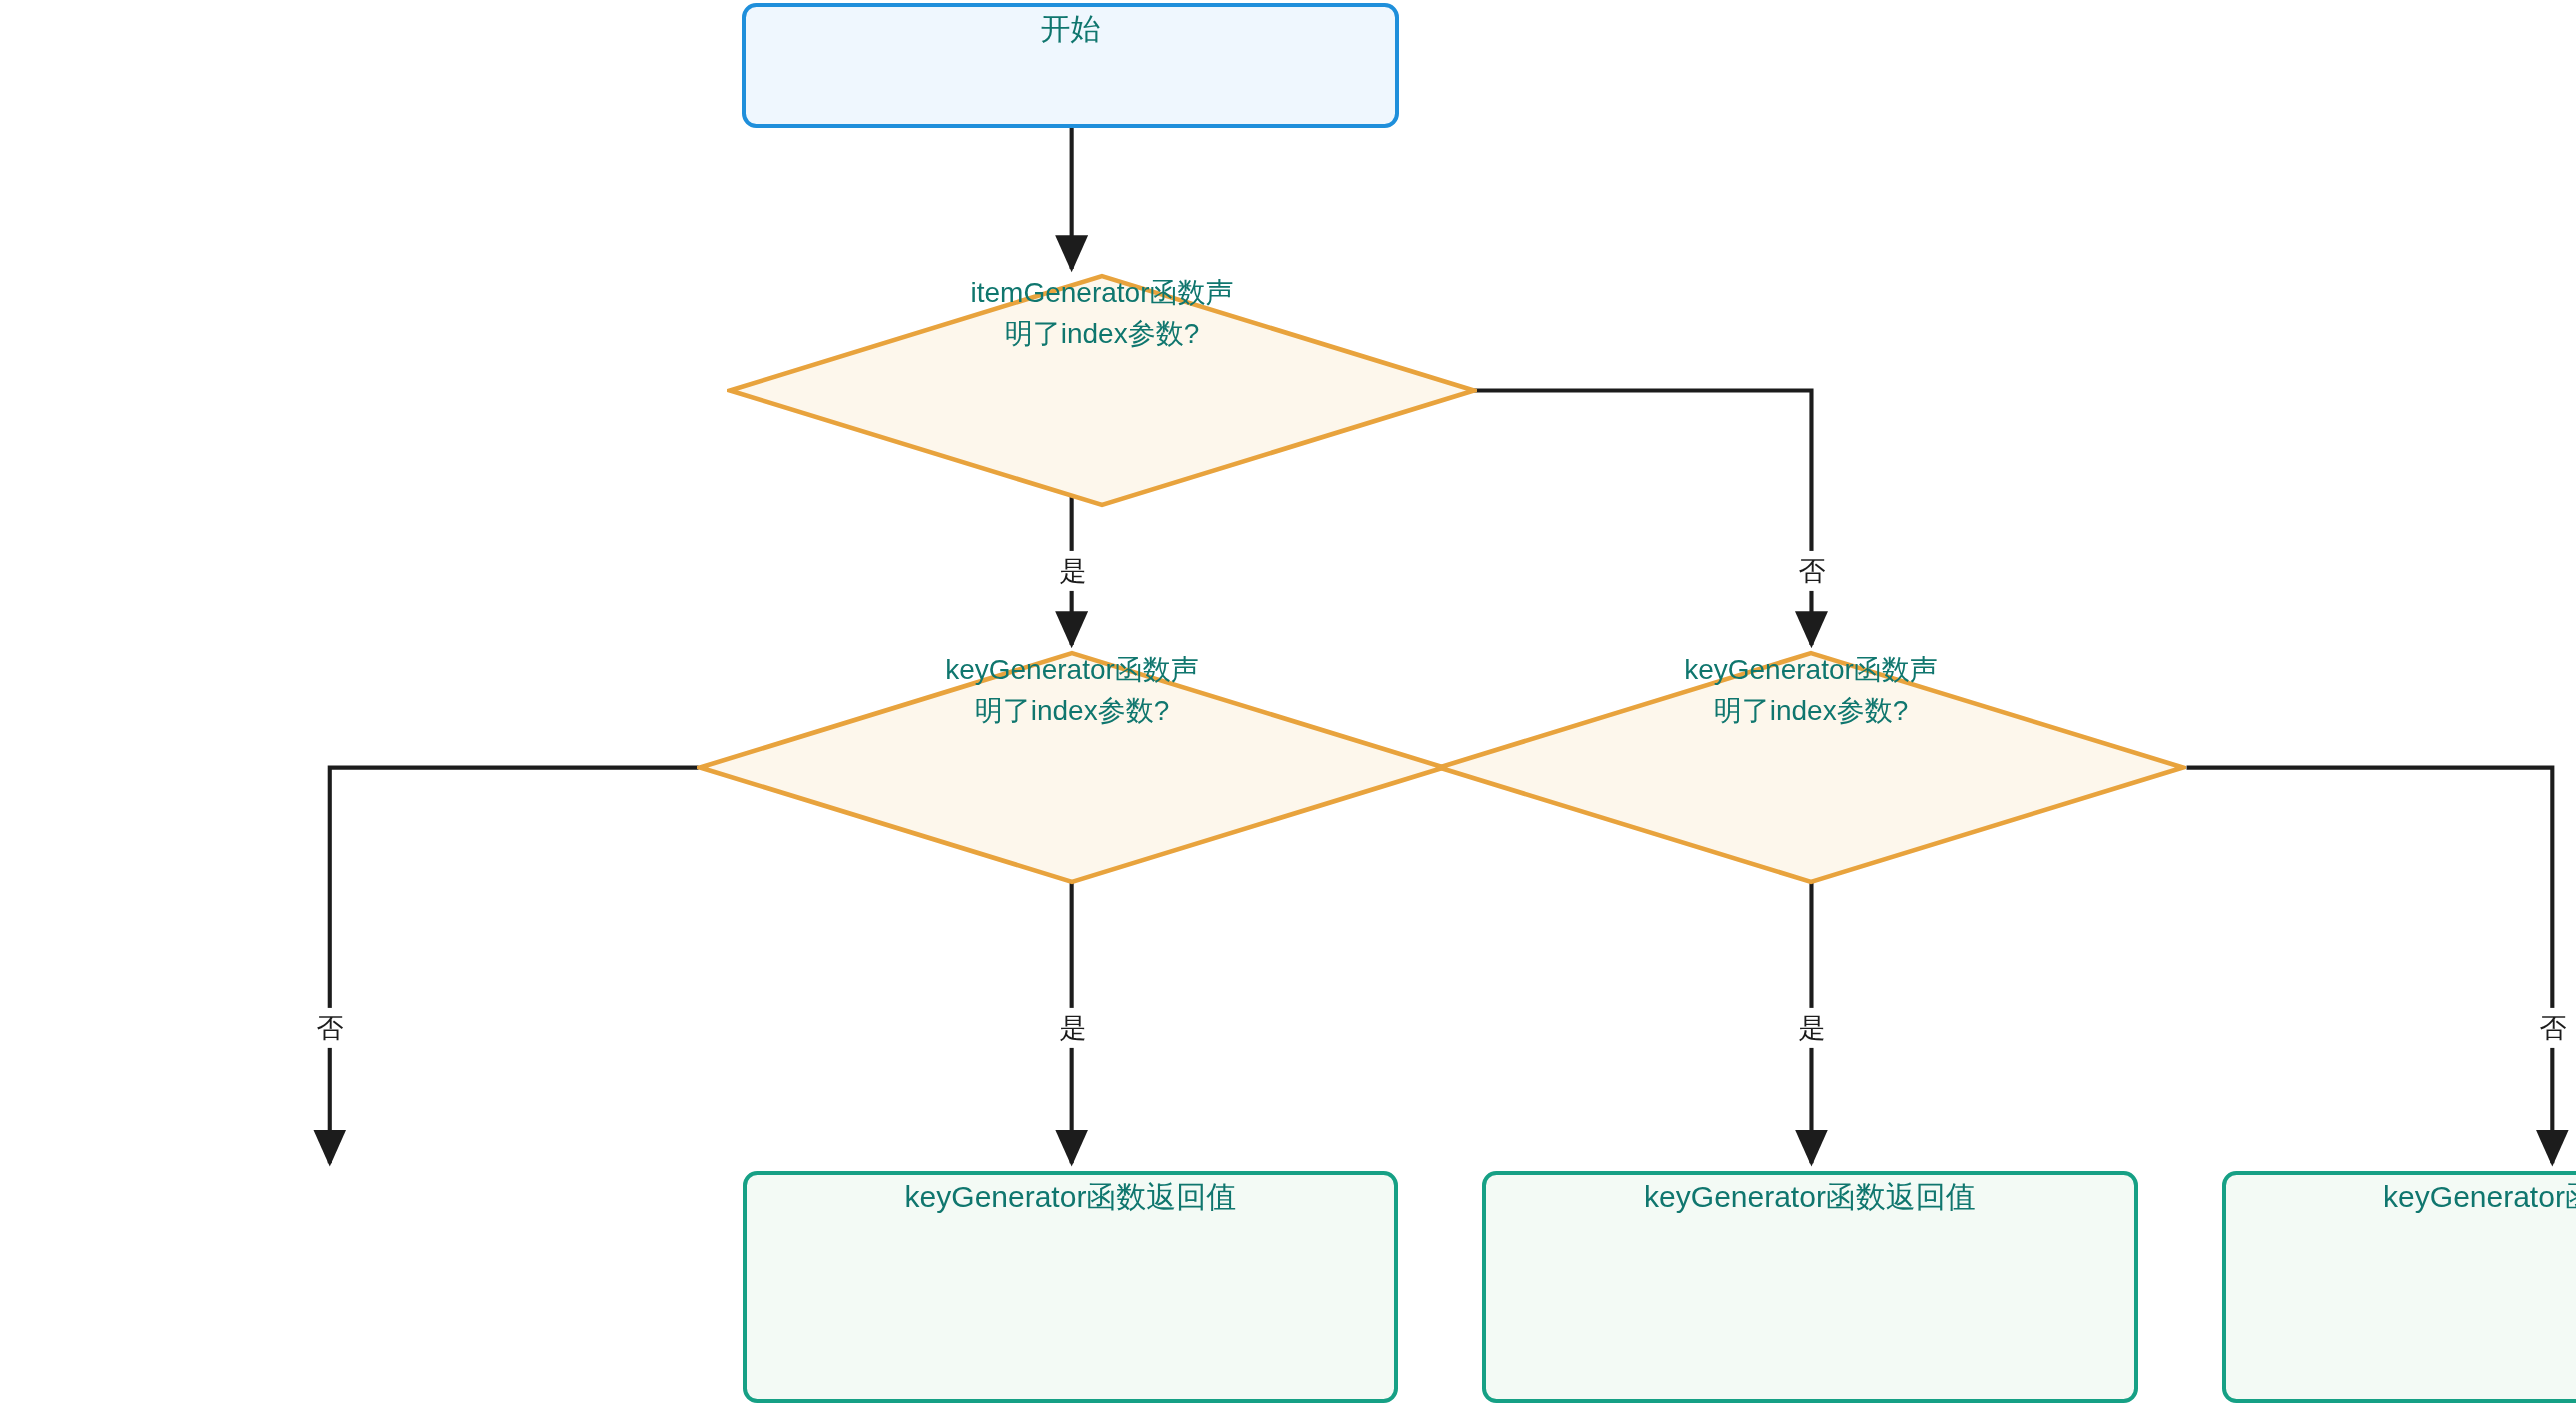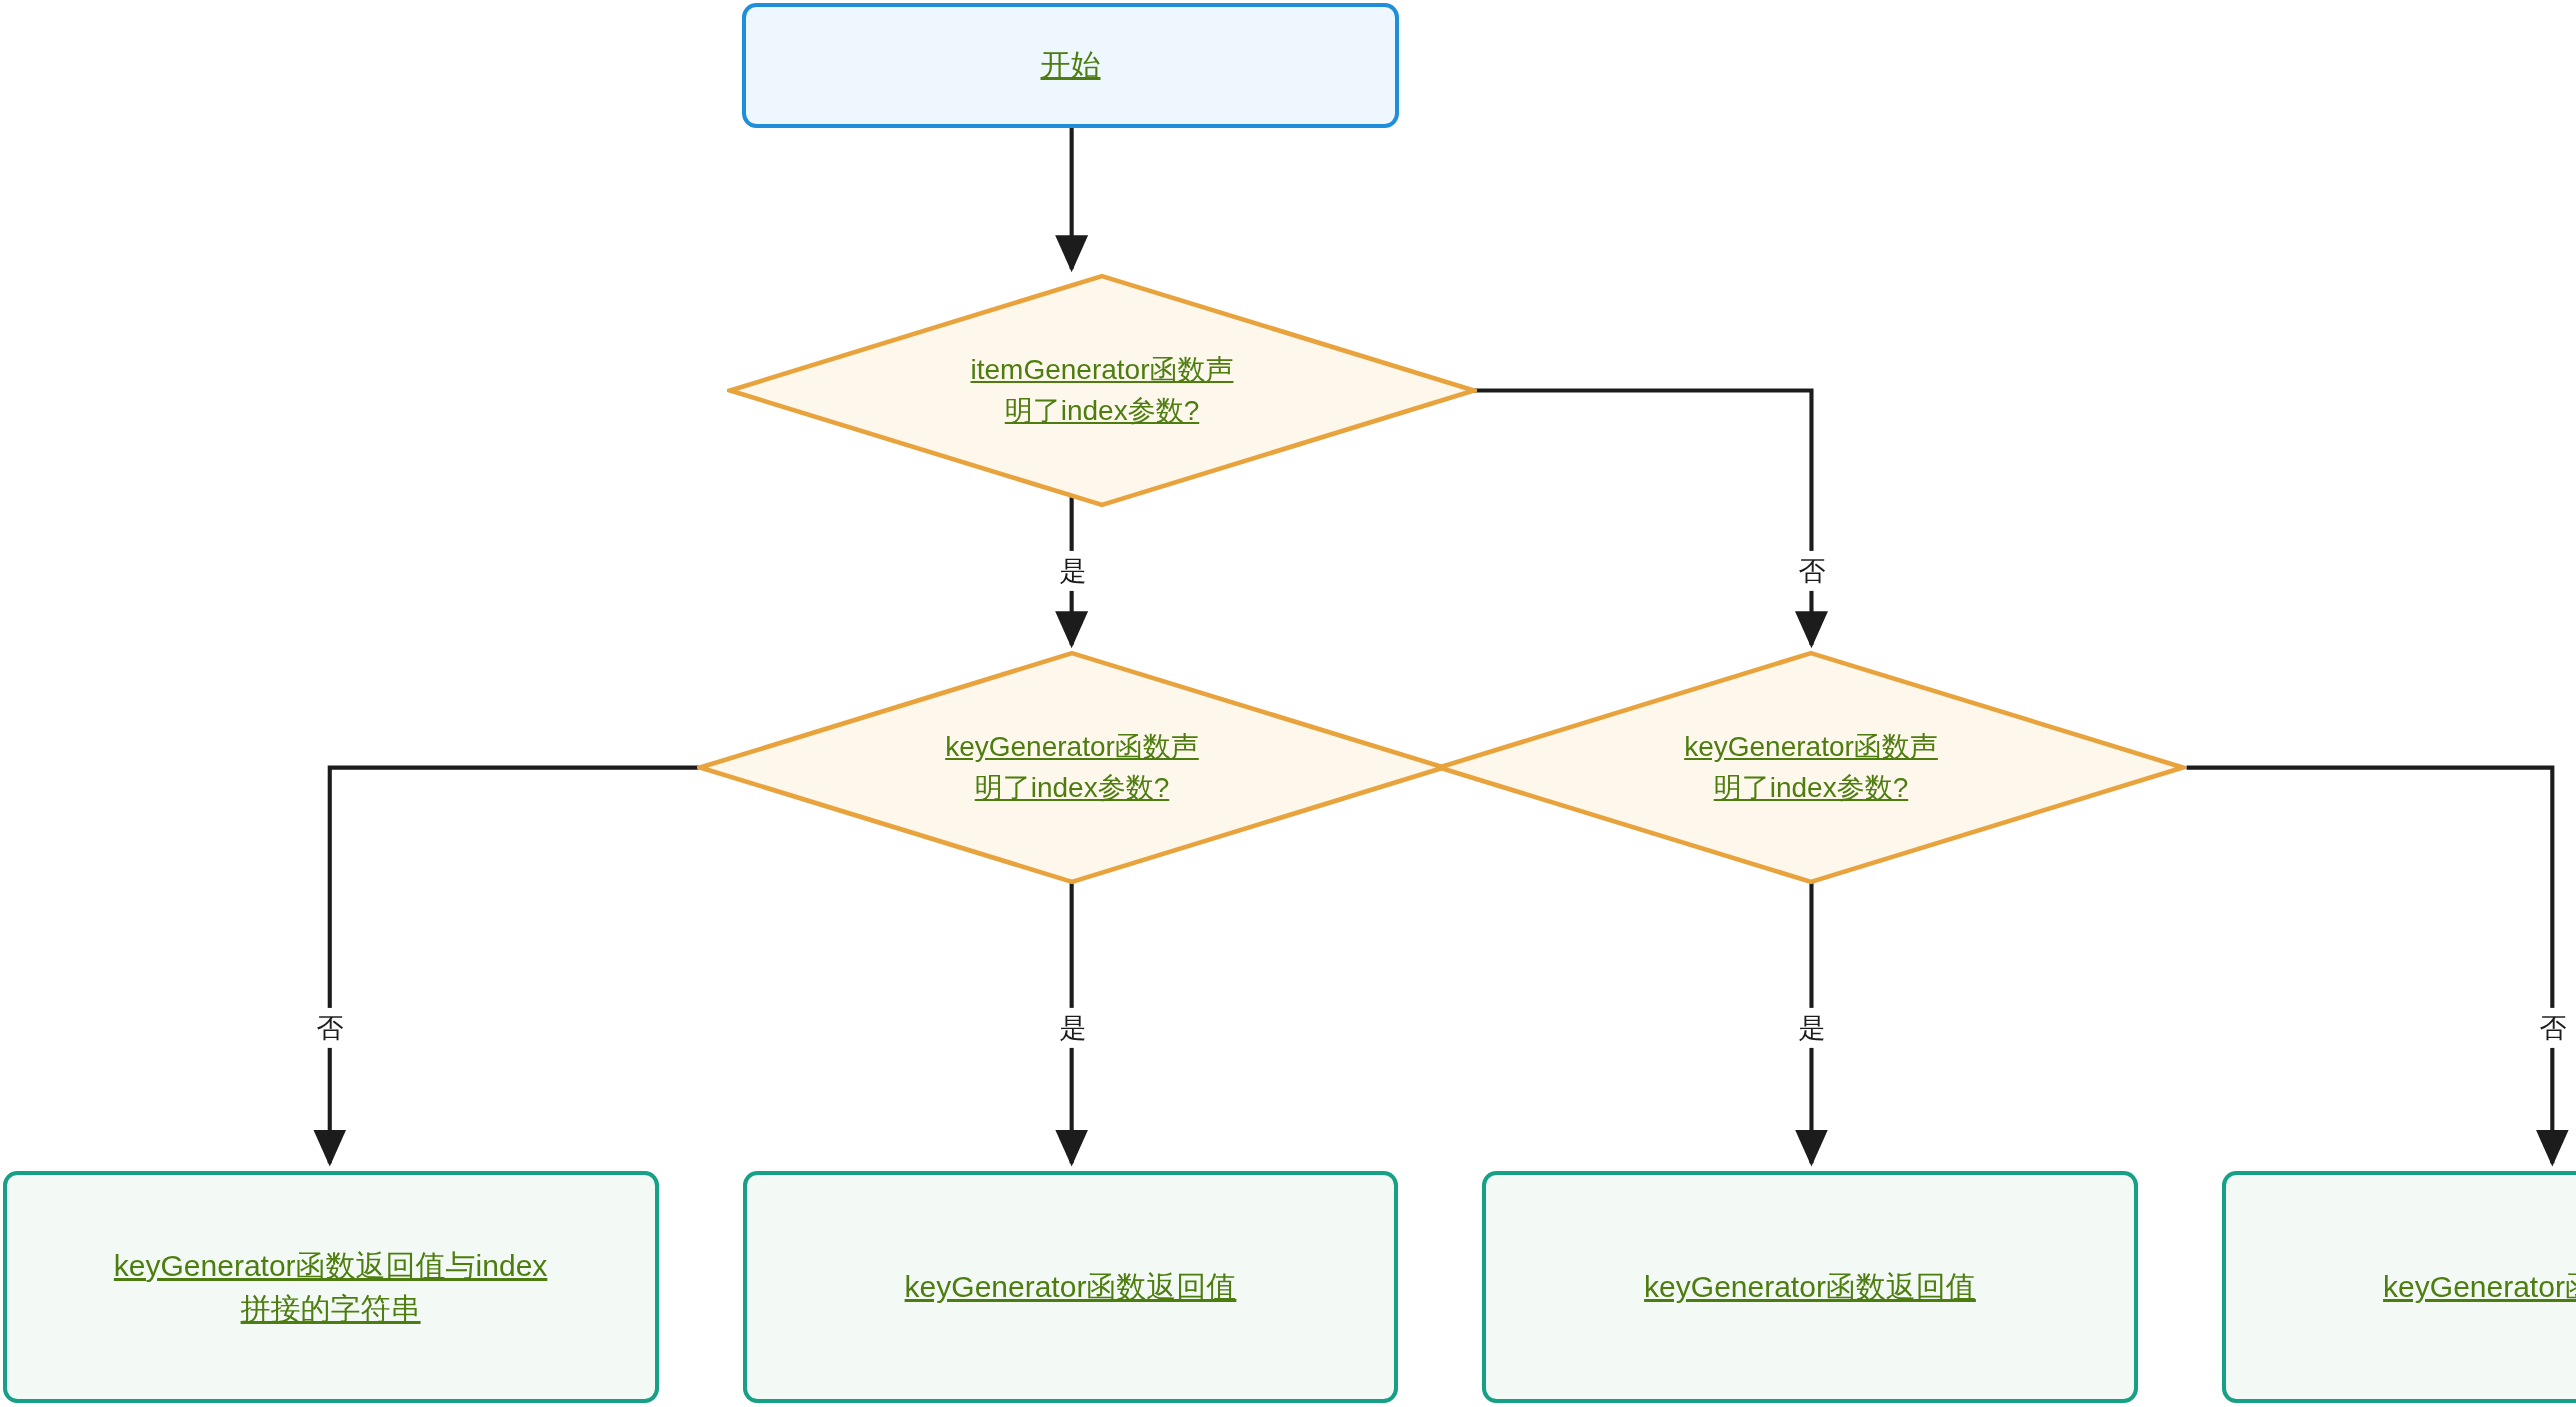--- a/index.html
+++ b/index.html
@@ -8,26 +8,25 @@
     position:relative;
     width:2879px;height:1407px;
     background:#ffffff;
     overflow:hidden;
   }
   #edges{position:absolute;left:0;top:0;width:2879px;height:1407px;}
 
   
   .node{
     position:absolute;
-    display:flex;align-items:center;justify-content:center;
+    display:flex;justify-content:center;
     text-align:center;
     box-sizing:border-box;
-    color:#4d7c0f;
+    color:#0f766e;
     line-height:1.45;
-    text-decoration:underline;
   }
   .node .lbl{display:block;white-space:pre-line;}
 
   .start-node{
     border:4.6px solid #1f8fdb;
     background:#eff7fe;
     border-radius:14.4px;
     font-size:30px;
   }
 
@@ -107,24 +106,20 @@
   </div>
 
   <div class="node decision-node" style="left:1436px;top:650px;width:750px;height:235px;">
     <svg class="dia-shape" viewBox="0 0 1456 456" preserveAspectRatio="none">
       <polygon points="728,6 1450,228 728,450 6,228" fill="#fdf7ec" stroke="#e8a33d" stroke-width="9"></polygon>
     </svg>
     <span class="lbl">keyGenerator函数声
 明了index参数?</span>
   </div>
 
-  <div class="node terminal-node" style="left:2.6px;top:1171px;width:656px;height:232px;">
-    <span class="lbl">keyGenerator函数返回值与index
-拼接的字符串</span>
-  </div>
 
   <div class="node terminal-node" style="left:743px;top:1171px;width:655px;height:232px;">
     <span class="lbl">keyGenerator函数返回值</span>
   </div>
 
   <div class="node terminal-node" style="left:1482px;top:1171px;width:656px;height:232px;">
     <span class="lbl">keyGenerator函数返回值</span>
   </div>
 
   <div class="node terminal-node" style="left:2222px;top:1171px;width:654px;height:232px;">

